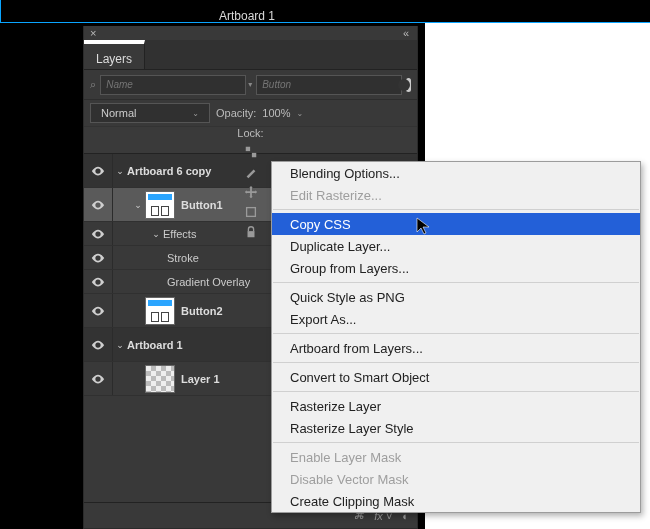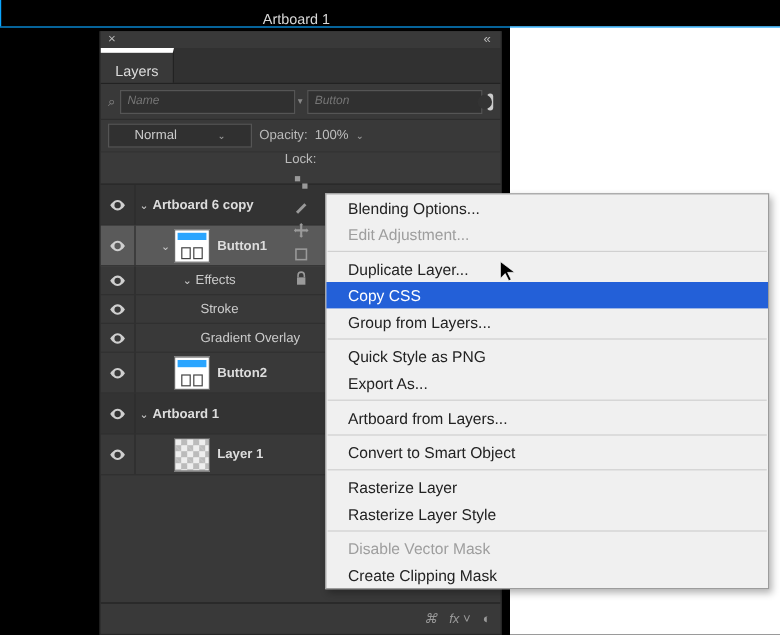--- a/index.html
+++ b/index.html
@@ -15,21 +15,21 @@
   .panel-collapse { position: absolute; right: 8px; top: 1px; color: #bbb; font-size: 11px; }
   .tabs { height: 30px; background: #313131; display: flex; align-items: stretch; border-bottom:1px solid #222;}
   .tab { padding: 8px 12px; color: #ddd; font-size: 12px; background:#393939; border-right:1px solid #222; border-top:4px solid #ffffff;}
   .filter-row { display: flex; align-items: center; height: 30px; padding: 0 6px; gap:4px; border-bottom:1px solid #2d2d2d;}
   .filter-input { flex: 0 0 80px; height: 20px; background: #303030; border: 1px solid #555; color: #888; font-size: 10px; padding: 2px 5px; font-style: italic; }
   .filter-text { flex: 0 0 80px; height: 20px; background: #303030; border: 1px solid #555; color: #888; font-size: 10px; padding: 2px 5px; font-style: italic; }
   .filter-chev { color:#888; font-size:8px; margin-left:-2px;}
   .toggle { margin-left:auto; width:24px; height:14px; background:#ccc; border-radius:8px; position:relative;}
   .toggle::after { content:""; position:absolute; right:1px; top:1px; width:12px; height:12px; border-radius:50%; background:#333;}
   .blend-row { display:flex; align-items:center; height:26px; padding:0 6px; gap:6px; }
-  .blend-select { width:120px; height:20px; background:#303030; border:1px solid #555; color:#ccc; font-size:11px; padding:1px 21px; display:flex; align-items:center; justify-content:space-between;}
+  .blend-select { width:120px; height:20px; background:#303030; border:1px solid #555; color:#ccc; font-size:11px; padding:1px 10px; display:flex; align-items:center; justify-content:space-between;}
   .blend-select .chev{font-size:8px;color:#999;}
   .opacity-label { color:#bbb; font-size:11px;}
   .opacity-val { text-decoration-style: dotted; }
   .chev-down { color:#999; font-size:8px;}
   .lock-row { display:flex; align-items:center; height:28px; padding:0 6px; gap:6px; border-top:1px solid #333; border-bottom:1px solid #222; background:#3a3a3a;flex-direction:column;}
   .lock-row .lbl{ color:#bbb;}
   .lock-icon { width:16px; height:16px; display:flex; align-items:center; justify-content:center; color:#999; font-size:12px;}
   .lock-icon svg{width:14px;height:14px;fill:#9a9a9a;}
   .layers { background:#393939; }
   .row { display:flex; align-items:center; height:34px; border-bottom:1px solid #303030; }
@@ -229,36 +229,37 @@
 
   <div class="bottom-bar">
     <span>⌘</span>
     <span>fx ˅</span>
     <span>◐</span>
   </div>
 </div>
 
 <div class="ctx-menu" id="ctx">
     <div class="ctx-item">Blending Options...</div>
-    <div class="ctx-item disabled">Edit Adjustment...</div>
-    <div class="ctx-sep"></div>
+    <div class="ctx-item disabled">Edit Rasterize...</div>
+    <div class="ctx-sep"></div>
+    <div class="ctx-item hl">Copy CSS</div>
     <div class="ctx-item">Duplicate Layer...</div>
-    <div class="ctx-item hl">Copy CSS</div>
     <div class="ctx-item">Group from Layers...</div>
     <div class="ctx-sep"></div>
     <div class="ctx-item">Quick Style as PNG</div>
     <div class="ctx-item">Export As...</div>
     <div class="ctx-sep"></div>
     <div class="ctx-item">Artboard from Layers...</div>
     <div class="ctx-sep"></div>
     <div class="ctx-item">Convert to Smart Object</div>
     <div class="ctx-sep"></div>
     <div class="ctx-item">Rasterize Layer</div>
     <div class="ctx-item">Rasterize Layer Style</div>
     <div class="ctx-sep"></div>
+    <div class="ctx-item disabled">Enable Layer Mask</div>
     <div class="ctx-item disabled">Disable Vector Mask</div>
     <div class="ctx-item">Create Clipping Mask</div>
   </div>
 
 <div class="cursor">
   <svg viewBox="0 0 16 18">
       <path d="M1 1l0 14 4-4 3 6 2-1-3-6 6 0z" fill="#000" stroke="#fff" stroke-width="0.6"></path>
     </svg>
 </div>
 

